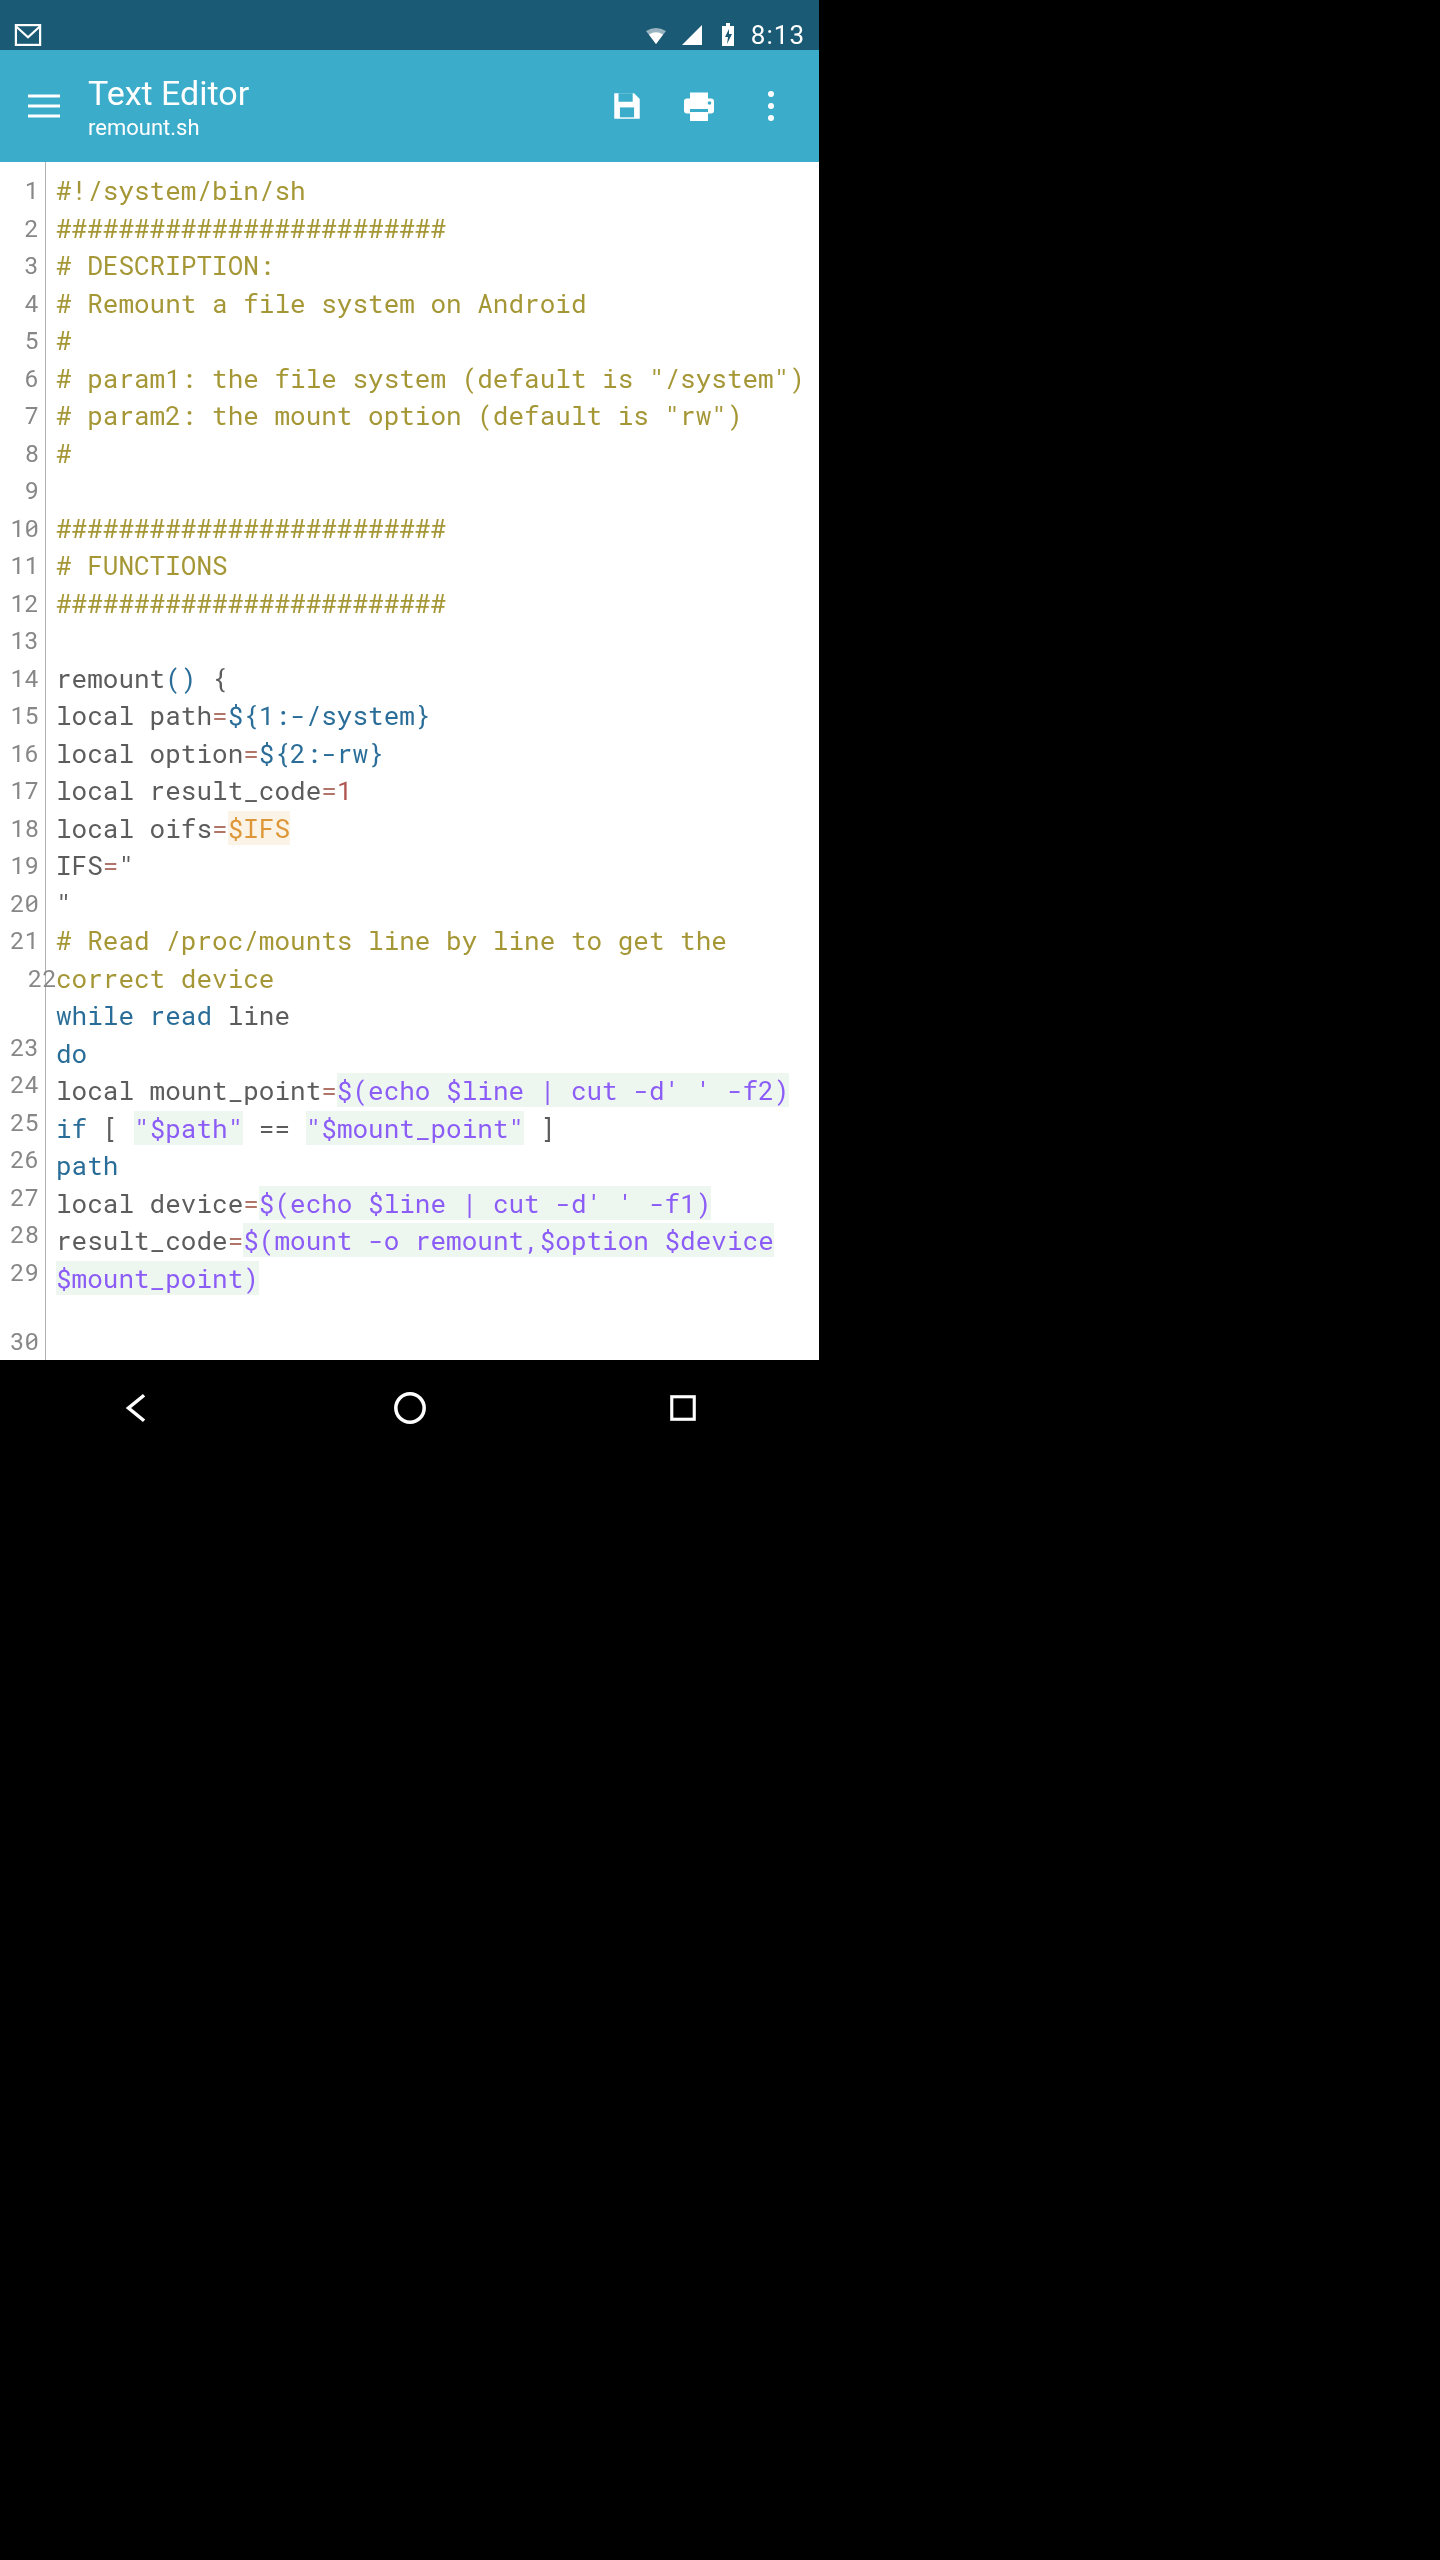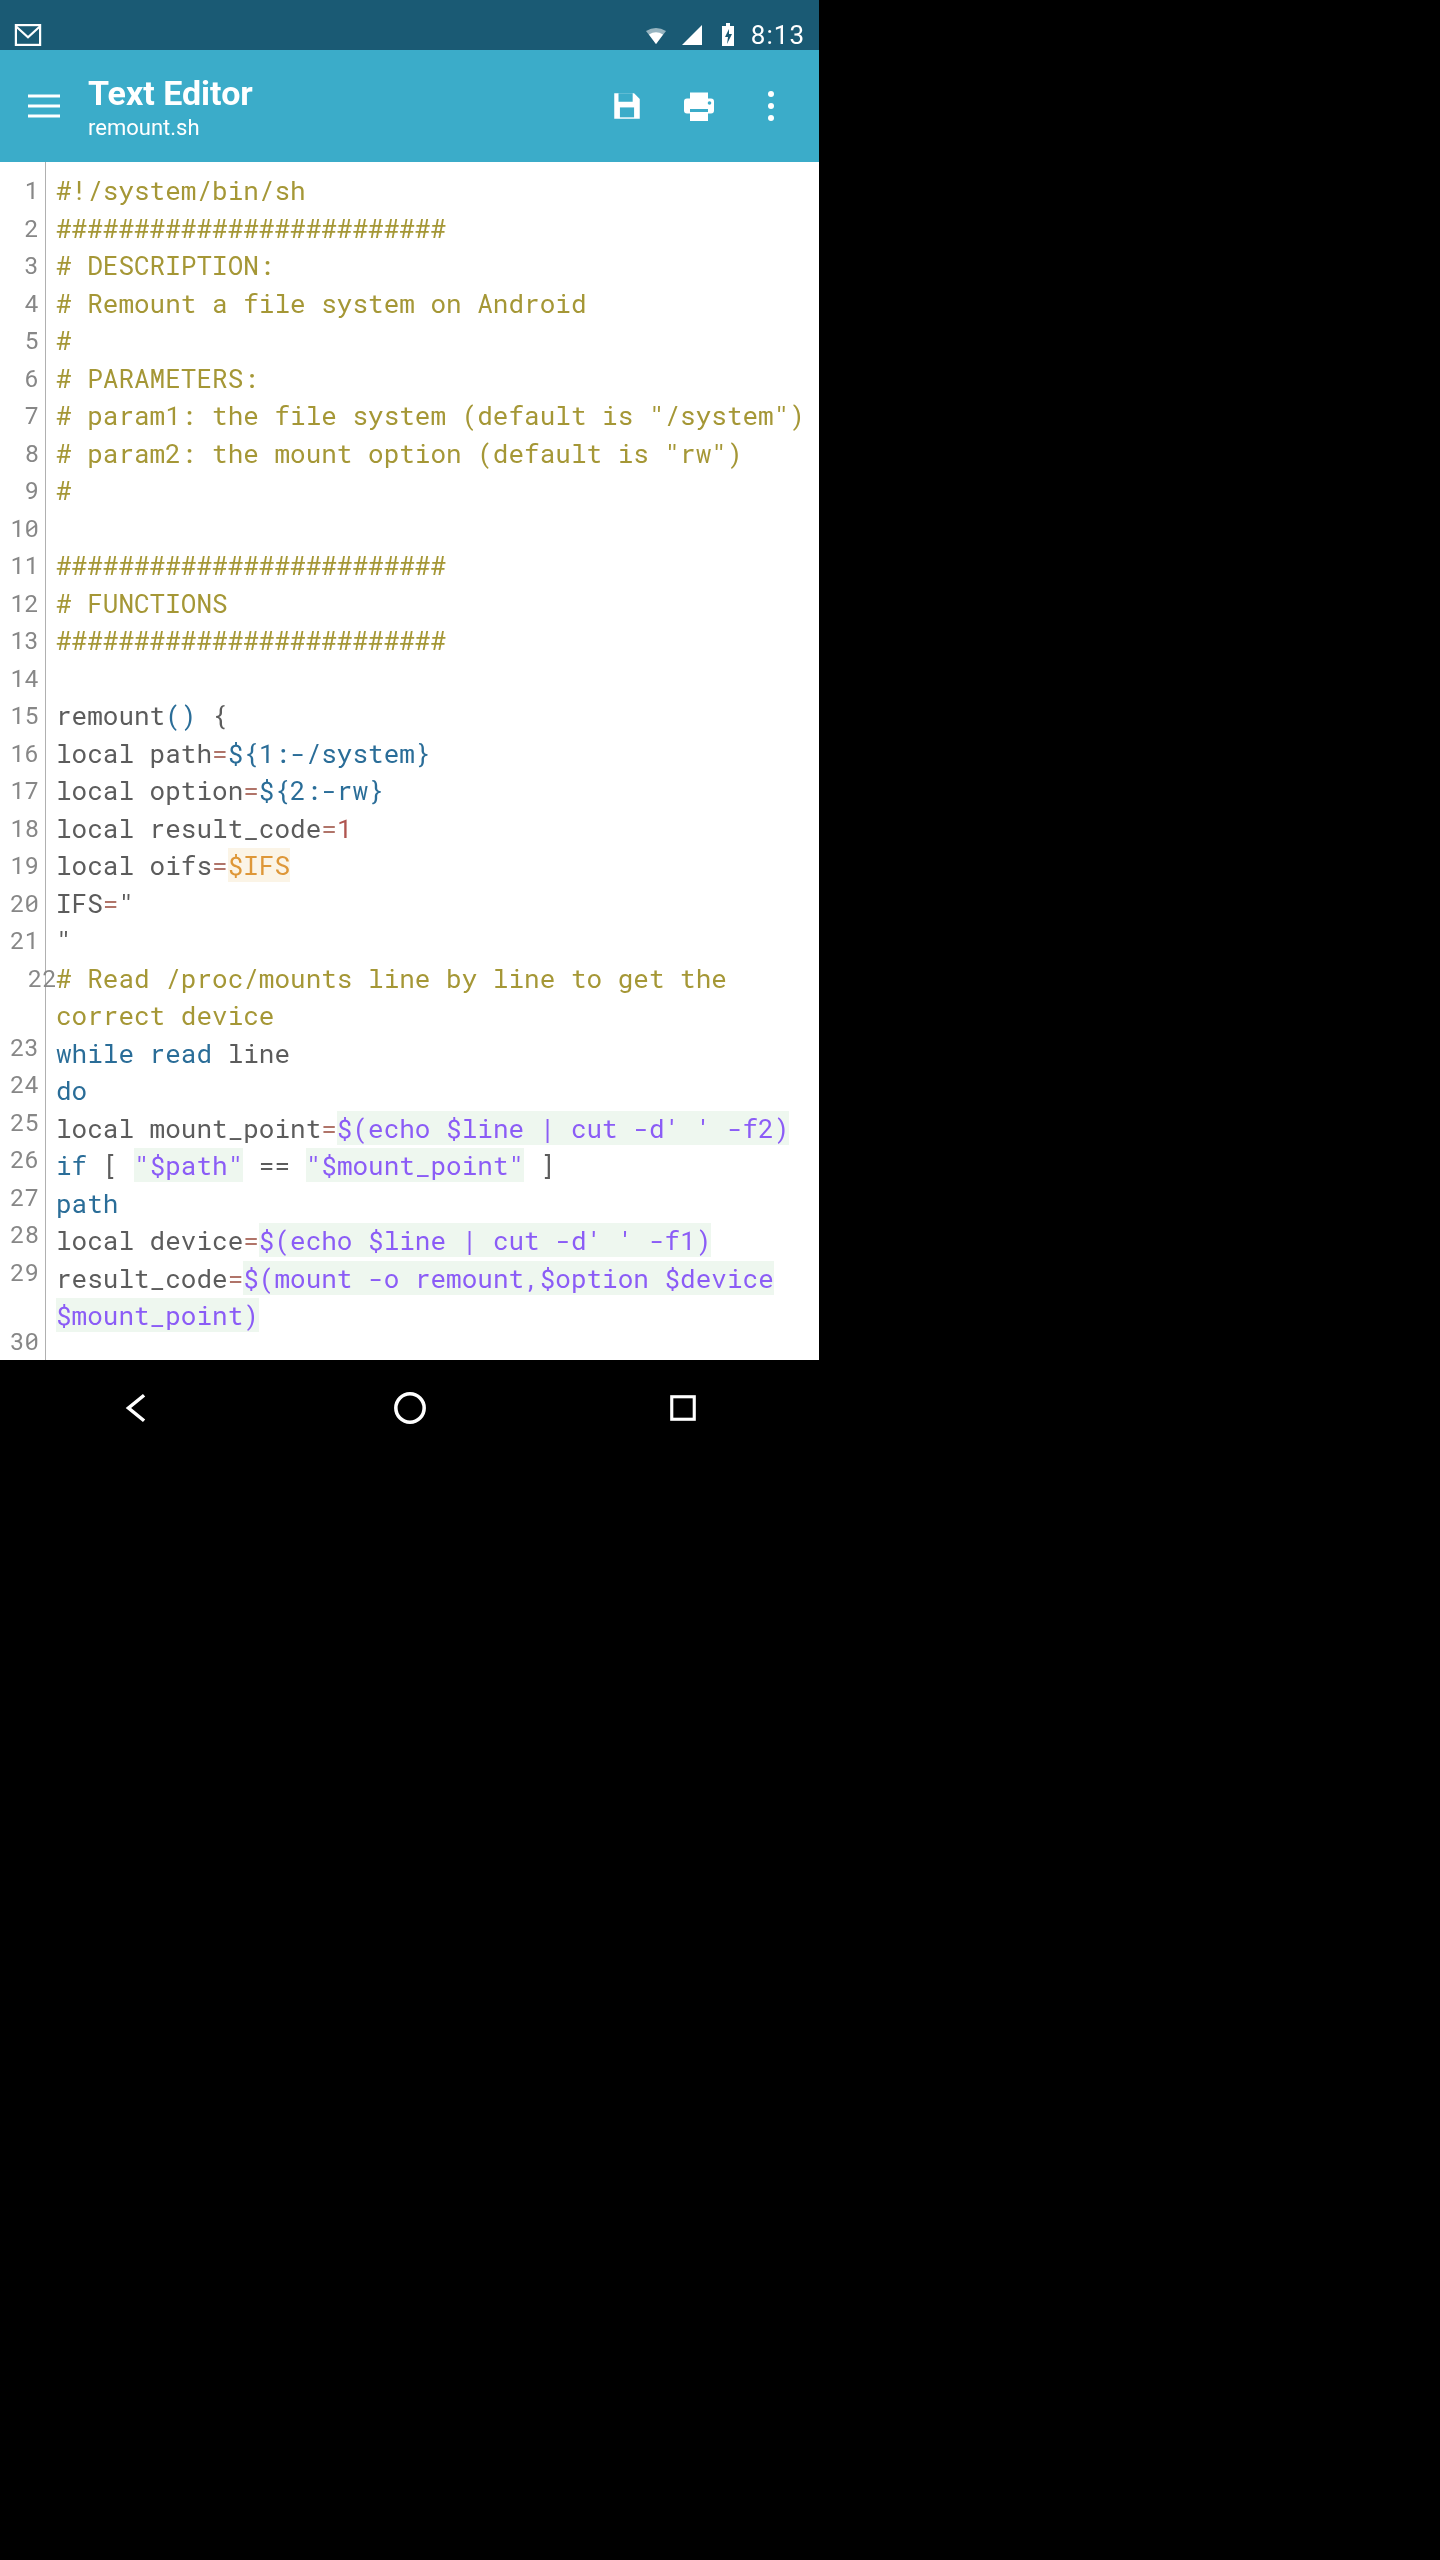--- a/index.html
+++ b/index.html
@@ -34,21 +34,21 @@
   padding: 0 12px;
 }
 .menu-btn, .action-btn {
   width: 52px; height: 52px;
   display: flex; align-items: center; justify-content: center;
   color: #fff; margin: 0 10px;
   cursor: pointer;
 }
 .menu-btn { margin-left: 6px; margin-right: 18px; }
 .title-block { flex: 1; display: flex; flex-direction: column; color: #fff; }
-.app-title { font-size: 34px; font-weight: 700; }
+.app-title { font-size: 34px; font-weight: 400; }
 .app-subtitle { font-size: 22px; font-weight: 400; margin-top: 2px; }
 .actions { display: flex; }
 
 .editor {
   flex: 1;
   background: #fff;
   display: flex;
   overflow: hidden;
 }
 .gutter {
@@ -190,21 +190,20 @@
       <div>28</div>
       <div style="height: 75px;">29</div>
       <div>30</div>
     </div>
   <div class="code" id="code">
       <div><span class="tok-comment">#!/system/bin/sh</span></div>
       <div><span class="tok-comment">#########################</span></div>
       <div><span class="tok-comment"># DESCRIPTION:</span></div>
       <div><span class="tok-comment">#   Remount a file system on Android</span></div>
       <div><span class="tok-comment">#</span></div>
-      <div><span class="tok-comment"># PARAMETERS:</span></div>
       <div><span class="tok-comment">#   param1: the file system (default is "/system")</span></div>
       <div><span class="tok-comment">#   param2: the mount option (default is "rw")</span></div>
       <div><span class="tok-comment">#</span></div>
       <div><span>&nbsp;</span></div>
       <div><span class="tok-comment">#########################</span></div>
       <div><span class="tok-comment"># FUNCTIONS</span></div>
       <div><span class="tok-comment">#########################</span></div>
       <div><span>&nbsp;</span></div>
       <div><span>remount</span><span class="tok-key">()</span><span> {</span></div>
       <div><span>  local path</span><span class="tok-op">=</span><span class="tok-key">${1:-/system}</span></div>

